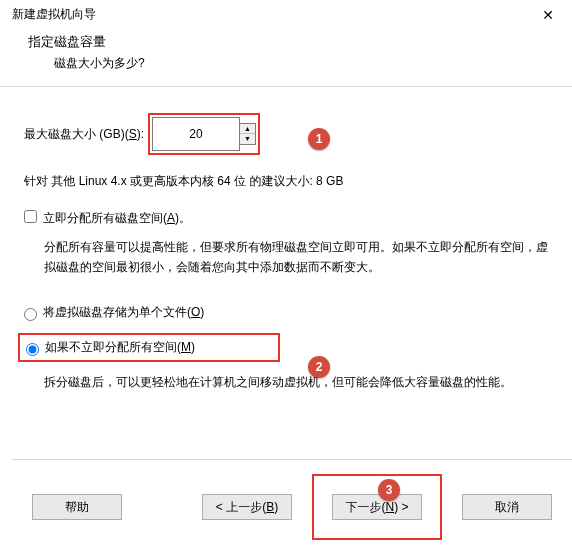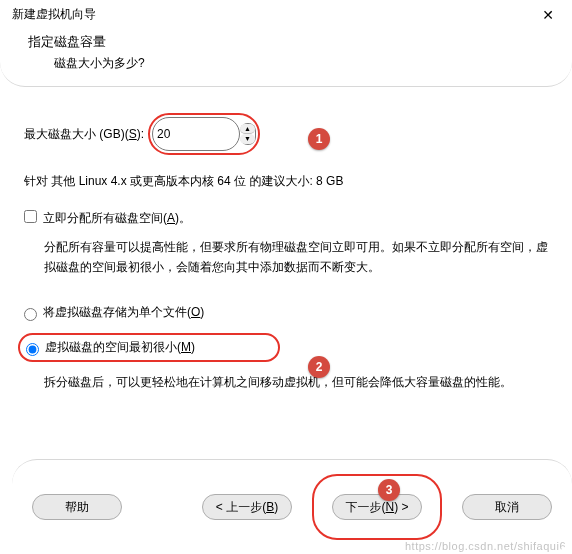--- a/index.html
+++ b/index.html
@@ -1,15 +1,15 @@
 <!DOCTYPE html>
 <html><head>
 <meta charset="utf-8">
 <style>
-  * { box-sizing: border-box; margin: 0; padding: 0; border-radius: 25px; }
+  * { box-sizing: border-box; margin: 0; padding: 0; }
   body {
     font-family: "Microsoft YaHei", "Segoe UI", sans-serif;
     font-size: 12px;
     color: #000;
     background: #fff;
     width: 572px;
     height: 554px;
     overflow: hidden;
     position: relative;
   }
@@ -59,21 +59,21 @@
     border: 2px solid #e6332a;
     padding: 2px;
     display: flex;
     align-items: center;
   }
   .spin-input {
     width: 88px;
     height: 30px;
     border: 1px solid #7a7a7a;
     padding: 16px 4px;
-    text-align: left;
+    text-align: center;
     font-size: 12px;
     font-family: inherit;
   }
   .spin-btns {
     display: flex;
     flex-direction: column;
     border: 1px solid #7a7a7a;
     border-left: none;
     height: 22px;
   }
@@ -219,21 +219,21 @@
     <div class="radio-row">
       <input type="radio" name="split" style="">
       <span class="radio-label">
         <span>将虚拟磁盘存储为单个文件(</span><span class="ul">O</span><span>)</span>
       </span>
     </div>
 
     <div class="radio-row radio-highlight">
       <input type="radio" name="split" checked="" style="">
       <span class="radio-label">
-        <span>虚拟磁盘的空间最初很小(</span><span class="ul">M</span><span>)</span>
+        <span>如果不立即分配所有空间(</span><span class="ul">M</span><span>)</span>
       </span>
     </div>
     <div class="desc">拆分磁盘后，可以更轻松地在计算机之间移动虚拟机，但可能会降低大容量磁盘的性能。</div>
 
   </div>
 
   <div class="footer">
     <button class="btn">帮助</button>
     <span class="spacer"></span>
     <div class="btn-group">
@@ -246,14 +246,13 @@
         </button>
       </span>
       <button class="btn">取消</button>
     </div>
   </div>
 
   <div class="callout c1">1</div>
   <div class="callout c2">2</div>
   <div class="callout c3">3</div>
 
-  <div class="watermark">https://blog.csdn.net/shifaqui6</div>
 </div>
 
 </body></html>

